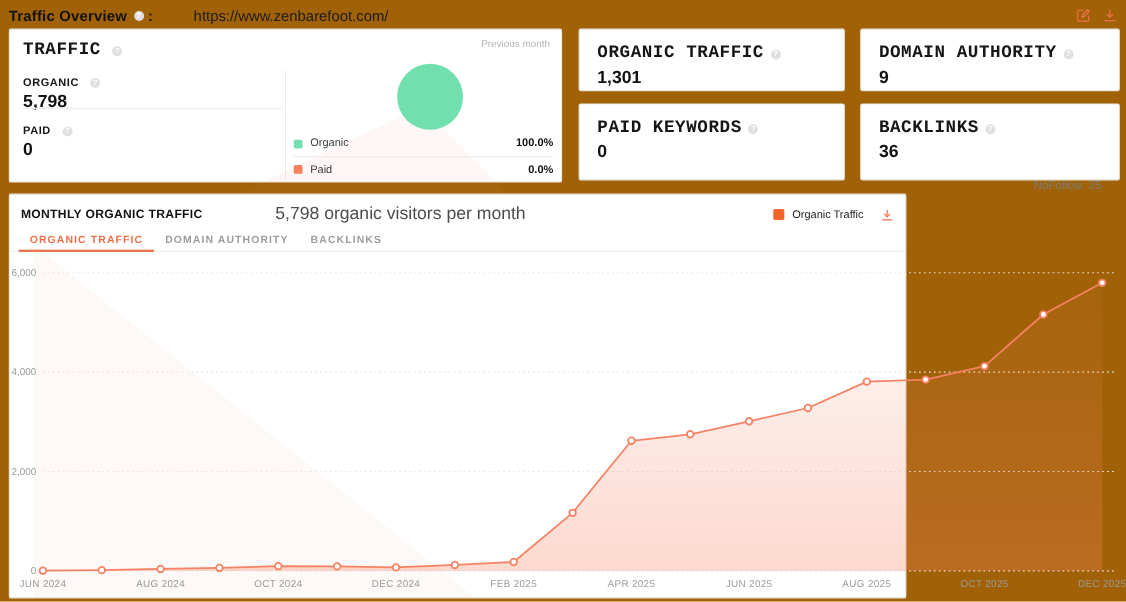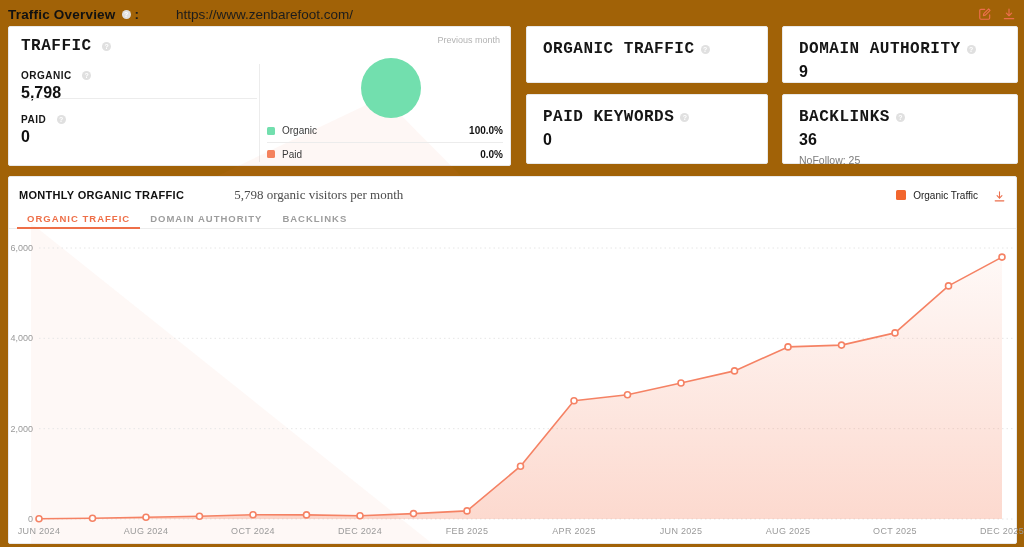--- a/index.html
+++ b/index.html
@@ -21,21 +21,21 @@
   
   .card { position:absolute; background:#fff; border:1px solid #e9e9e9; border-radius:2px; }
   .traffic-card { left:8px; top:26px; width:503px; height:140px; }
   .kcard { padding:12px 16px; }
   .kcard-1 { left:526px; top:26px; width:242px; height:57px; }
   .kcard-2 { left:782px; top:26px; width:236px; height:57px; }
   .kcard-3 { left:526px; top:94px; width:242px; height:70px; }
   .kcard-4 { left:782px; top:94px; width:236px; height:70px; }
   .klabel { font-size:16px; font-weight:bold; letter-spacing:.5px; color:#161616;font-family:Liberation Mono, monospace; }
   .kvalue { font-size:16px; font-weight:bold; margin-top:5px; color:#111; }
-  .ksub   { font-size:10.5px; color:#7c7c7c; margin-top:5px; }
+  .ksub   { font-size:10.5px; color:#7c7c7c; margin-top:15px;text-align:right; }
 
   
   .tc-title { position:absolute; left:12px; top:9px; }
   .prev-month { position:absolute; right:10px; top:8px; font-size:9px; color:#b3b3b3; }
   .tc-stats { position:absolute; left:12px; top:38px; width:236px; }
   .tc-stat-label { font-size:10px; font-weight:bold; letter-spacing:.5px; color:#161616; }
   .tc-stat-value { font-size:16px; font-weight:bold; color:#111; margin-top:1px; }
   .tc-divider-h { position:absolute; left:12px; top:71px; width:236px; border-top:1px solid #ececec; }
   .tc-paid { position:absolute; left:12px; top:82px; }
   .tc-divider-v { position:absolute; left:250px; top:37px; height:98px; border-left:1px solid #ececec; }
@@ -43,24 +43,24 @@
                   background:rgba(245,125,85,0.06); clip-path:polygon(68% 0, 0 100%, 100% 100%); pointer-events:none; }
   .pie { position:absolute; left:352px; top:31px; width:60px; height:60px; border-radius:50%; }
   .tc-legend { position:absolute; left:258px; top:92px; width:236px; }
   .legend-row { display:flex; align-items:center; height:23px; }
   .legend-row + .legend-row { border-top:1px solid #ececec; }
   .swatch { width:8px; height:8px; border-radius:1.5px; margin-right:7px; }
   .legend-label { font-size:10px; color:#3a3a3a; }
   .legend-value { margin-left:auto; font-size:10px; font-weight:bold; color:#111; }
 
   
-  .chart-card { left:8px; top:176px; width:1009px; height:368px; }
+  .chart-card { left:8px; top:176px; width:816px; height:368px; }
   .cc-header { position:absolute; left:10px; top:10px; right:10px; height:16px; display:flex; align-items:center; }
   .cc-title { font-size:11px; font-weight:bold; letter-spacing:.3px; color:#111; }
-  .cc-subtitle { font-size:13px; color:#4c4c4c; margin-left:50px;font-family:Liberation Serif, serif; }
+  .cc-subtitle { font-size:16px; color:#4c4c4c; margin-left:66px; }
   .cc-legend { margin-left:auto; display:flex; align-items:center; gap:7px; }
   .cc-legend-swatch { width:10px; height:10px; border-radius:1.5px; }
   .cc-legend-label { font-size:10px; color:#222; }
   .cc-download { width:13px; height:13px; margin-left:8px; cursor:pointer; }
   .cc-download svg { width:13px; height:13px; stroke:#ec6f4c; fill:none; stroke-width:2; stroke-linecap:round; stroke-linejoin:round; }
 
   .tabbar { position:absolute; left:0; top:36px; right:0; height:16px; border-bottom:1px solid #ececec; display:flex; padding-left:8px; }
   .tab { font-size:9.5px; font-weight:bold; letter-spacing:1px; color:#9d9d9d; padding:0 10px 5px 10px; cursor:pointer; border-bottom:2px solid transparent; margin-bottom:-1px; }
   .tab.active { color:#ee6f48; border-bottom-color:#ee6f48; }
 
@@ -132,20 +132,21 @@
       <div class="legend-row">
         <span class="swatch" style="background: rgb(244, 129, 92);"></span>
         <span class="legend-label">Paid</span>
         <span class="legend-value">0.0%</span>
       </div>
     </div>
   </div>
 
   <div class="card kcard kcard-1">
     <div><span class="klabel">ORGANIC TRAFFIC</span><span class="info">?</span></div>
+    <div class="kvalue">1,301</div>
   </div>
   <div class="card kcard kcard-2">
     <div><span class="klabel">DOMAIN AUTHORITY</span><span class="info">?</span></div>
     <div class="kvalue">9</div>
   </div>
   <div class="card kcard kcard-3">
     <div><span class="klabel">PAID KEYWORDS</span><span class="info">?</span></div>
     <div class="kvalue">0</div>
   </div>
   <div class="card kcard kcard-4">

